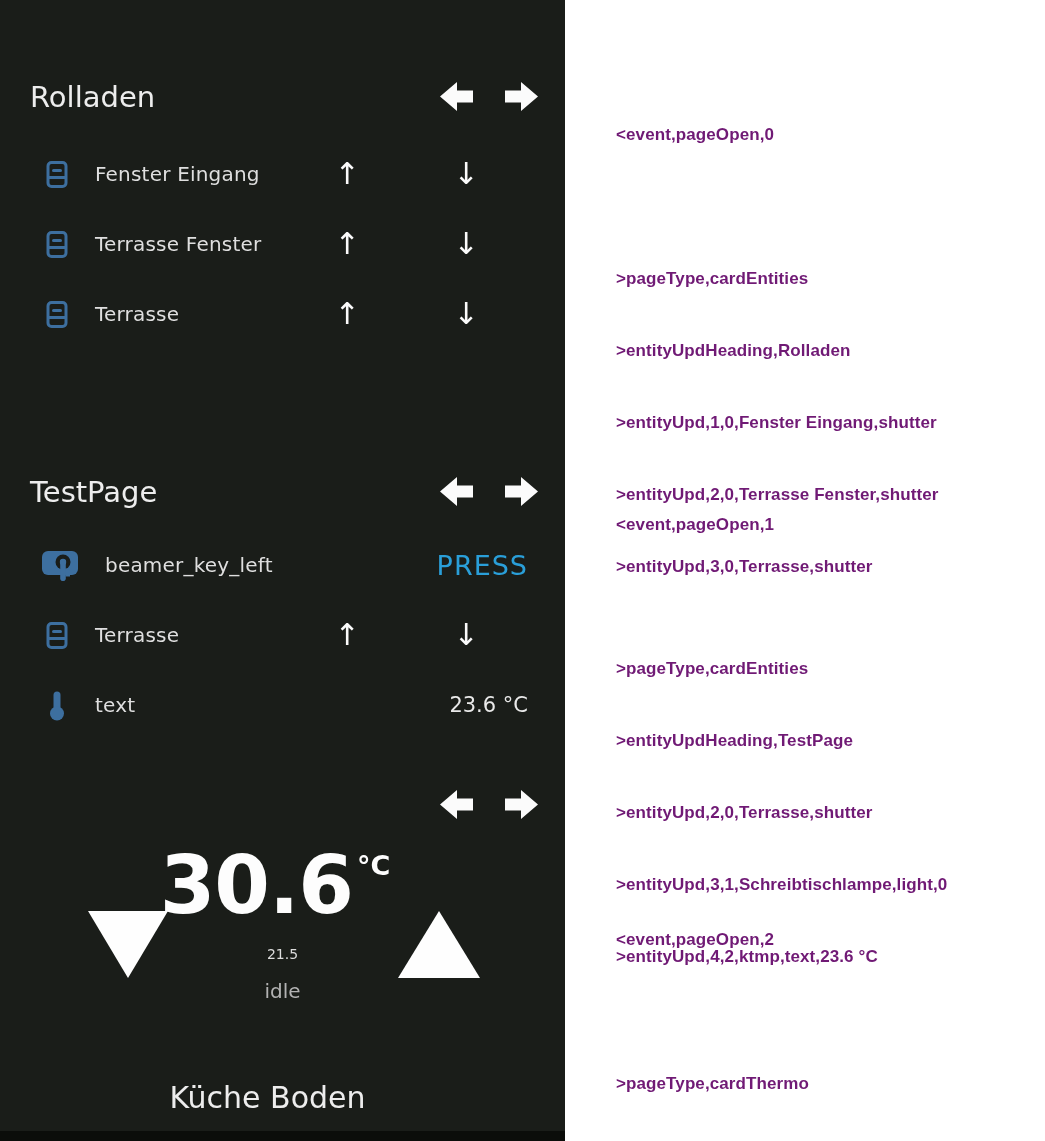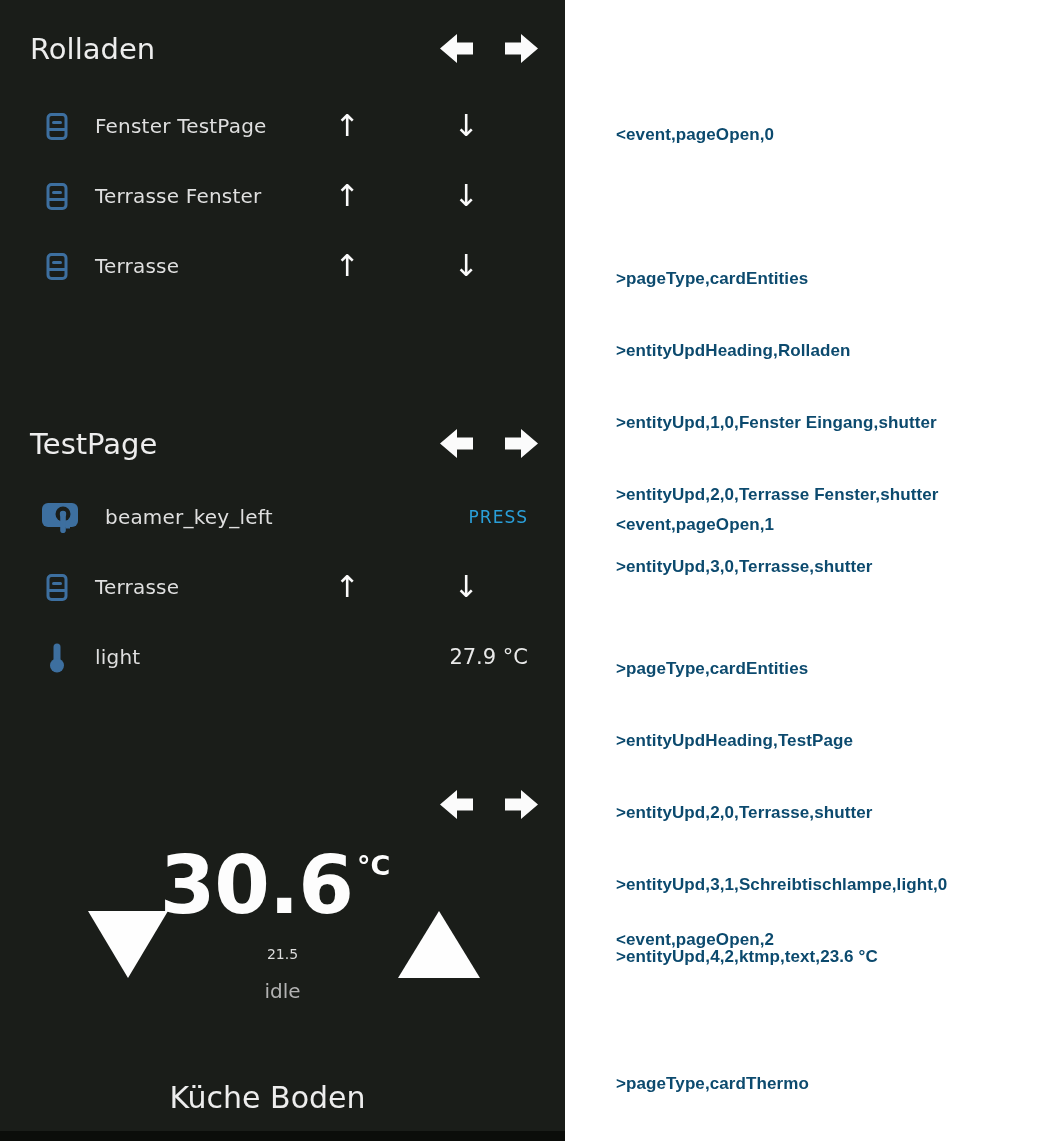--- a/index.html
+++ b/index.html
@@ -13,60 +13,61 @@
     background:#1a1d19; color:#e3e3e3;
   }
   .bottom-bar { position:absolute; left:0; top:1131px; width:565px; height:10px; background:#0b0d0a; }
   .card { position:absolute; left:0; right:0; }
   .card-rolladen { top:0; height:410px; }
   .card-testpage { top:410px; height:360px; }
   .card-thermo   { top:770px; height:361px; }
   .card-header {
     display:flex; justify-content:space-between; align-items:flex-start;
     padding:31px 27px 0 30px;
+    margin-top:48px;
   }
   .card-testpage .card-header { padding-top:16px; }
   .card-heading { font-size:29px; line-height:36px; color:#ededed; }
   .nav-arrows { display:flex; gap:32px; align-items:center; padding-top:3px; }
   .nav-arrows svg { display:block; }
   .rows { margin-top:24px; }
   .card-testpage .rows { margin-top:20px; }
   .entity-row { height:70px; display:flex; align-items:center; padding-left:44px; }
   .icon-box { width:26px; display:flex; justify-content:center; }
   .icon-box-wide { width:40px; margin-left:-4px; display:flex; justify-content:center; }
   .entity-label { margin-left:25px; font-size:20px; color:#dfdfdf; letter-spacing:0.2px; }
   .controls {
     margin-left:auto; margin-right:79px; width:159px;
     display:flex; justify-content:space-between; align-items:center;
   }
   .ctl { width:40px; text-align:center; cursor:pointer; }
   .arrow-glyph { font-size:30px; color:#fbfbfb; line-height:30px; display:inline-block; }
   .stop-square { width:21px; height:21px; background:#ffffff; margin:0 auto; }
   .right-val { margin-left:auto; margin-right:37px; font-size:21px; color:#e9e9e9; }
-  .press-label { margin-left:auto; margin-right:37px; font-size:17px; color:#2a9fd9; letter-spacing:1px; }
+  .press-label { margin-left:auto; margin-right:37px; font-size:27px; color:#2a9fd9; letter-spacing:1px; }
   
   .toggle { position:relative; margin-left:auto; margin-right:37px; width:58px; height:22px; cursor:pointer; }
   .toggle-track { position:absolute; inset:0; border-radius:11px; background:#4b4b49; }
   .toggle-knob { position:absolute; left:-3px; top:-6px; width:34px; height:34px; border-radius:50%; background:#9c9c9c; }
   
   .thermo-nav { position:absolute; top:17px; right:27px; display:flex; gap:32px; }
   .temp-display { position:absolute; top:76px; left:0; width:550px; text-align:center; }
   .temp-big { font-size:80px; line-height:80px; font-weight:700; color:#fdfdfd; letter-spacing:-1px; }
   .temp-unit { display:inline-block; font-size:27px; font-weight:700; color:#fdfdfd; transform:translateY(-38px); margin-left:4px; letter-spacing:0; }
   .tri { position:absolute; width:0; height:0; cursor:pointer; }
   .tri-down { left:88px; top:141px; border-left:40px solid transparent; border-right:40px solid transparent; border-top:67px solid #fefefe; }
   .tri-up   { left:398px; top:141px; border-left:41px solid transparent; border-right:41px solid transparent; border-bottom:67px solid #fefefe; }
   .setpoint { position:absolute; top:176px; left:0; width:565px; text-align:center; font-size:14px; color:#dcdcdc; }
   .state    { position:absolute; top:209px; left:0; width:565px; text-align:center; font-size:20px; color:#b2b2b2; }
   .thermo-title { position:absolute; top:310px; left:0; width:535px; text-align:center; font-size:30px; color:#ededed; }
   
   .protocol-block {
     position:absolute; left:616px; width:425px;
     font-family:"Liberation Sans", sans-serif; font-weight:700;
-    font-size:17px; line-height:24px; color:#0c4a6e; letter-spacing:0.1px;
+    font-size:17px; line-height:24px; color:#701a75; letter-spacing:0.1px;
     white-space:pre;
   }
   .pb1 { top:75px; } .pb2 { top:465px; } .pb3 { top:880px; }
   .blank-line { height:24px; }
   
   .accent-fill { fill:#3d6f9f; }
   .accent-stroke { stroke:#3d6f9f; }
   .white-fill { fill:#fbfbfb; }
   .bg-fill { fill:#1a1d19; }
 </style>
@@ -93,21 +94,21 @@
     </div>
     <div class="rows">
       <div class="entity-row">
         <span class="icon-box">
             <svg width="24" height="29" viewBox="0 0 24 29">
               <rect x="3" y="2.5" width="18" height="24" rx="3.5" fill="none" class="accent-stroke" stroke-width="3"></rect>
               <line x1="8.5" y1="10.5" x2="15.5" y2="10.5" class="accent-stroke" stroke-width="3" stroke-linecap="round"></line>
               <line x1="4" y1="17.5" x2="20" y2="17.5" class="accent-stroke" stroke-width="3"></line>
             </svg>
           </span>
-        <span class="entity-label">Fenster TestPage</span>
+        <span class="entity-label">Fenster Eingang</span>
         <span class="controls">
           <span class="ctl"><span class="arrow-glyph">↑</span></span>
           <span class="ctl"><span class="stop-square"></span></span>
           <span class="ctl"><span class="arrow-glyph">↓</span></span>
         </span>
       </div>
       <div class="entity-row">
         <span class="icon-box">
             <svg width="24" height="29" viewBox="0 0 24 29">
               <rect x="3" y="2.5" width="18" height="24" rx="3.5" fill="none" class="accent-stroke" stroke-width="3"></rect>
@@ -185,22 +186,22 @@
           <span class="ctl"><span class="arrow-glyph">↓</span></span>
         </span>
       </div>
       <div class="entity-row">
         <span class="icon-box">
             <svg width="20" height="31" viewBox="0 0 20 31">
               <rect x="6.5" y="1.5" width="7" height="19" rx="3.5" class="accent-fill"></rect>
               <circle cx="10" cy="23.5" r="7" class="accent-fill"></circle>
             </svg>
           </span>
-        <span class="entity-label">light</span>
-        <span class="right-val">27.9 °C</span>
+        <span class="entity-label">text</span>
+        <span class="right-val">23.6 °C</span>
       </div>
     </div>
   </div>
 
   <div class="card card-thermo">
     <div class="thermo-nav nav-arrows">
       <span>
           <svg width="33" height="29" viewBox="0 0 33 29">
             <polygon class="white-fill" points="33,8.5 17,8.5 17,0 0,14.5 17,29 17,20.5 33,20.5"></polygon>
           </svg>

